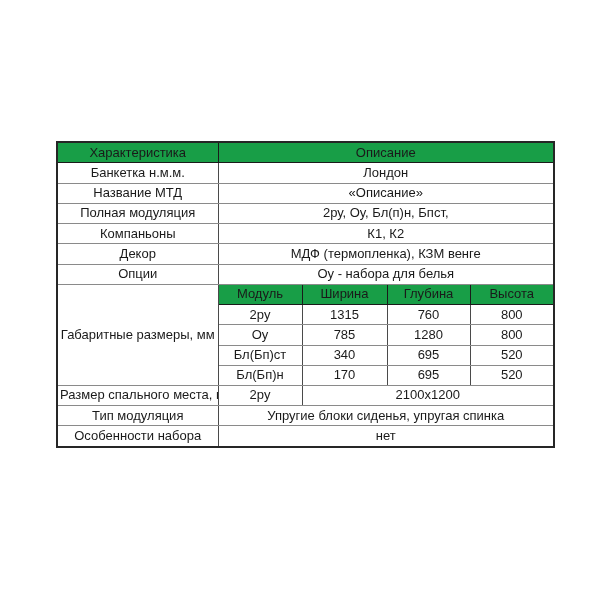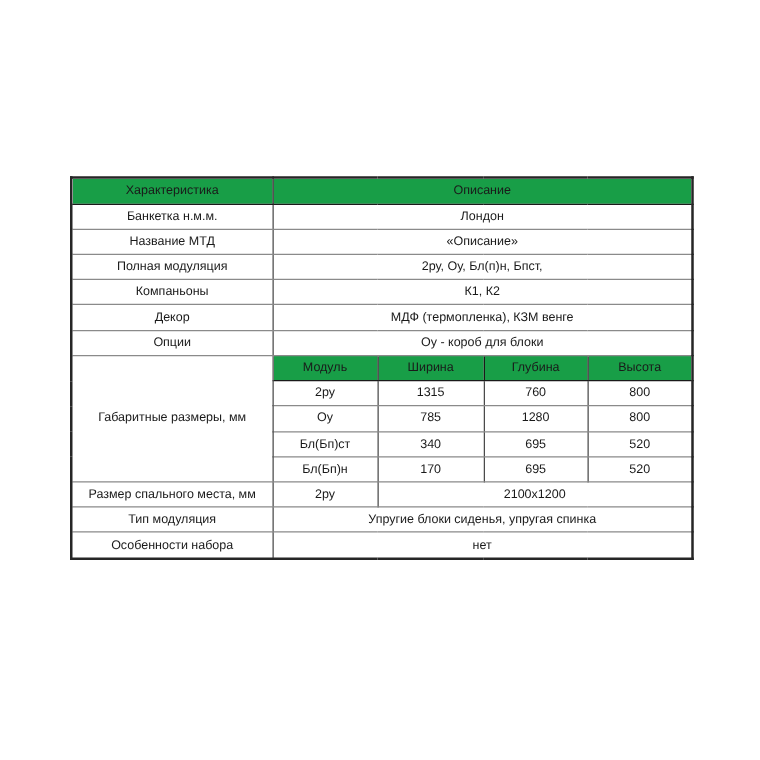--- a/index.html
+++ b/index.html
@@ -17,21 +17,21 @@
     position:relative;overflow:hidden;color:var(--text-color);
   }
   table.spec-table{
     position:absolute;left:56px;top:141px;
     width:497px;height:307px;
     border-collapse:collapse;table-layout:fixed;
     border:2px solid var(--border-dark);
   }
   .spec-table td{
     text-align:center;vertical-align:middle;
-    font-size:10px;line-height:1.1;
+    font-size:13px;line-height:1.1;
     padding:0 2px;white-space:nowrap;overflow:hidden;
     border-top:1px solid var(--border-gray);
     border-bottom:1px solid var(--border-gray);
     border-left:1px solid var(--border-mid);
     border-right:1px solid var(--border-mid);
     color:var(--text-color);
     background:#ffffff;
   }
   .spec-table td.green{
     background:var(--header-green);
@@ -75,21 +75,21 @@
     <tr>
       <td>Компаньоны</td>
       <td colspan="4">К1, К2</td>
     </tr>
     <tr>
       <td>Декор</td>
       <td colspan="4">МДФ (термопленка), КЗМ венге</td>
     </tr>
     <tr>
       <td>Опции</td>
-      <td colspan="4">Оу - короб для блоки</td>
+      <td colspan="4">Оу - набора для белья</td>
     </tr>
 
     <tr>
       <td rowspan="5">Габаритные размеры, мм</td>
       <td class="green">Модуль</td>
       <td class="green">Ширина</td>
       <td class="green">Глубина</td>
       <td class="green">Высота</td>
     </tr>
     <tr>

